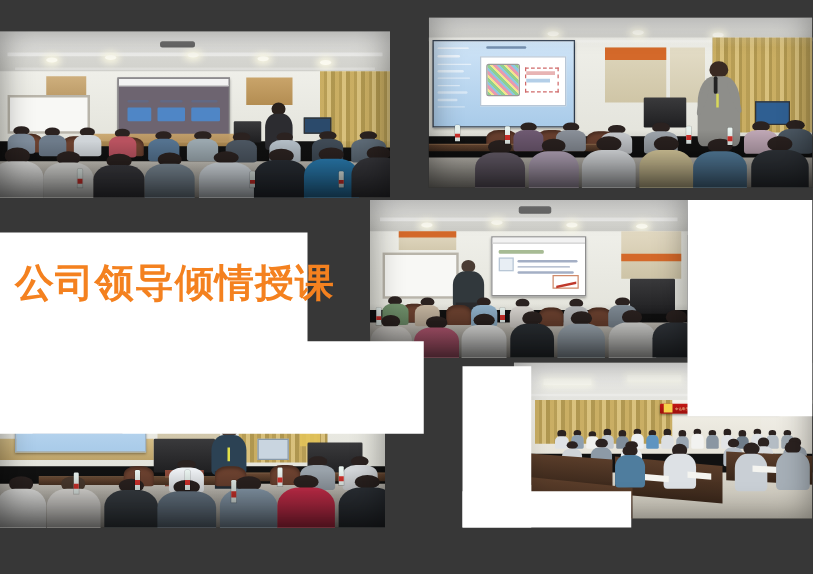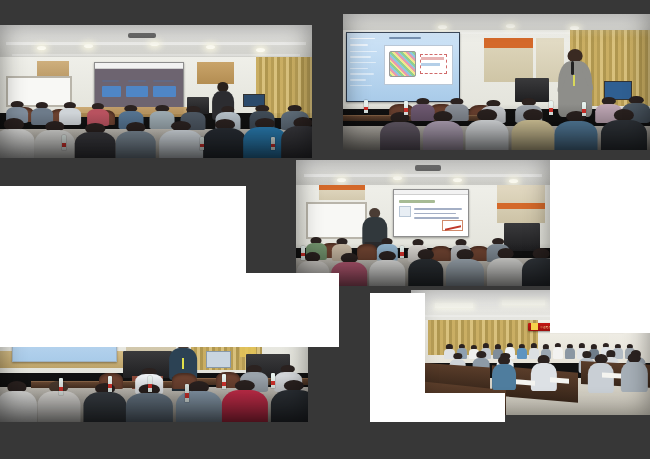--- a/index.html
+++ b/index.html
@@ -707,14 +707,15 @@
       <div class="vignette"></div>
     </div>
   </div>
 
   <div class="white-band" id="band-main" style="background: rgb(255, 255, 255);"></div>
   <div class="white-band" id="band-tab" style="background: rgb(255, 255, 255);"></div>
   <div class="white-band" id="band-mid-right" style="background: rgb(255, 255, 255);"></div>
   <div class="white-band" id="band-br" style="background: rgb(255, 255, 255);"></div>
   <div class="white-band" id="band-br2" style="background: rgb(255, 255, 255);"></div>
 
+  <div class="caption" style="color: rgb(244, 129, 31);">公司领导倾情授课</div>
 
 </div>
 
 </body></html>

